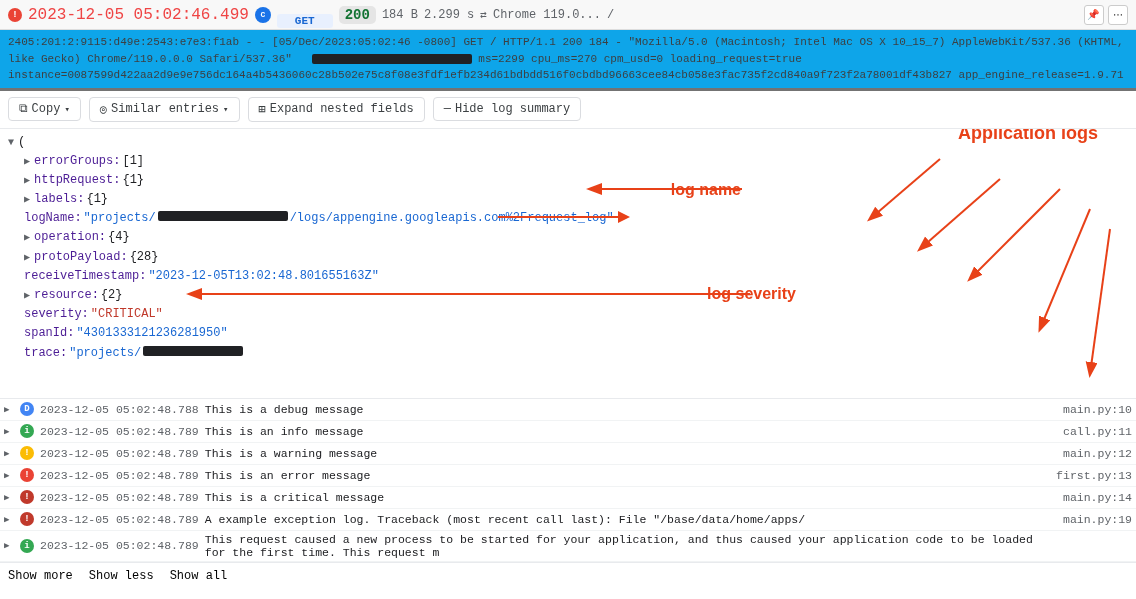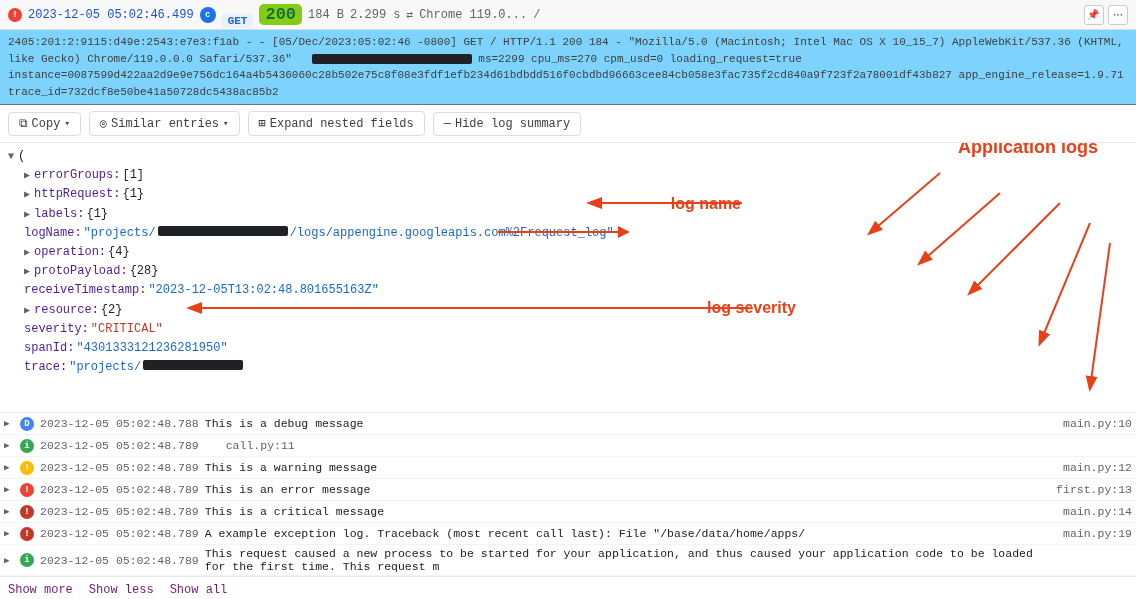--- a/index.html
+++ b/index.html
@@ -20,44 +20,44 @@
       padding: 3px 8px;
       gap: 8px;
       height: 30px;
     }
     .top-bar-left { display: flex; align-items: center; gap: 6px; }
     .error-dot {
       width: 14px; height: 14px; border-radius: 50%;
       background: #ea4335; display: flex; align-items: center; justify-content: center;
       color: #fff; font-size: 9px; font-weight: bold;
     }
-    .timestamp { font-size: 12px; color: #1d4ed8; }
+    .timestamp { font-size: 16px; color: #ef4444; }
     .method-badge {
       background: #e8f0fe; color: #1967d2;
-      padding: 1px 6px; border-radius: 3px; font-size: 11px; font-weight: 600; margin-top: 13px;
+      padding: 1px 18px; border-radius: 3px; font-size: 11px; font-weight: 600; margin-top: 13px;
     }
     .status-badge {
-      background: #84cc16; color: #137333;
-      padding: 1px 6px; border-radius: 5px; font-size: 17px; font-weight: 600;
+      background: #e5e5e5; color: #137333;
+      padding: 1px 6px; border-radius: 5px; font-size: 14px; font-weight: 600;
     }
     .size-info { font-size: 12px; color: #5f6368; }
     .time-info { font-size: 12px; color: #5f6368; }
     .browser-info { font-size: 12px; color: #5f6368; }
     .top-bar-right { margin-left: auto; display: flex; gap: 4px; }
     .icon-btn {
       width: 20px; height: 20px; border: 1px solid #ccc; background: #fff;
       border-radius: 3px; cursor: pointer; display: flex; align-items: center; justify-content: center;
       font-size: 10px;
     }
 
     
     .log-meta {
-      background: #7dd3fc;
+      background: #0ea5e9;
       padding: 4px 8px;
-      border-bottom: 1px solid #737373;
+      border-bottom: 3px solid #737373;
       font-size: 11px;
       color: #3c4043;
       line-height: 1.5;
     }
 
     
     .toolbar {
       display: flex;
       align-items: center;
       gap: 8px;
@@ -164,21 +164,21 @@
 
     
     .show-footer {
       display: flex;
       gap: 16px;
       padding: 6px 8px;
       border-top: 1px solid #e8eaed;
       background: #fff;
     }
     .show-link {
-      color: #701a75;
+      color: #000000;
       cursor: pointer;
       font-size: 12px;
       text-decoration: none;
       background: none;
       border: none;
       font-family: inherit;
       padding: 0;
     }
 
     .severity-critical { color: #c0392b; font-weight: 500; }
@@ -213,21 +213,20 @@
   </div>
 </div>
 
 <div class="log-meta">
   <div>
     <span>2405:201:2:9115:d49e:2543:e7e3:f1ab - - [05/Dec/2023:05:02:46 -0800] GET / HTTP/1.1 200 184 - "Mozilla/5.0 (Macintosh; Intel Mac OS X 10_15_7) AppleWebKit/537.36 (KHTML, like Gecko) Chrome/119.0.0.0 Safari/537.36"</span>
     &nbsp;&nbsp;<span class="json-redacted" style="width:160px;"></span>
     <span>ms=2299 cpu_ms=270 cpm_usd=0 loading_request=true</span>
   </div>
   <div>instance=0087599d422aa2d9e9e756dc164a4b5436060c28b502e75c8f08e3fdf1efb234d61bdbdd516f0cbdbd96663cee84cb058e3fac735f2cd840a9f723f2a78001df43b827 app_engine_release=1.9.71</div>
-  <div>trace_id=732dcf8e50be41a50728dc5438ac85b2</div>
 </div>
 
 <div class="toolbar">
   <button class="toolbar-btn">
     <span>⧉</span>
     <span>Copy</span>
     <span class="chevron">▾</span>
   </button>
   <button class="toolbar-btn">
     <span>◎</span>
@@ -344,20 +343,21 @@
     <span class="log-expand-icon">▶</span>
     <span class="log-severity-icon sev-debug">D</span>
     <span class="log-timestamp">2023-12-05 05:02:48.788</span>
     <span class="log-message">This is a debug message</span>
     <span class="log-file">main.py:10</span>
   </div>
     <div class="log-entry">
     <span class="log-expand-icon">▶</span>
     <span class="log-severity-icon sev-info">i</span>
     <span class="log-timestamp">2023-12-05 05:02:48.789</span>
+    <span class="log-message">This is an info message</span>
     <span class="log-file">call.py:11</span>
   </div>
     <div class="log-entry">
     <span class="log-expand-icon">▶</span>
     <span class="log-severity-icon sev-warning">!</span>
     <span class="log-timestamp">2023-12-05 05:02:48.789</span>
     <span class="log-message">This is a warning message</span>
     <span class="log-file">main.py:12</span>
   </div>
     <div class="log-entry">

